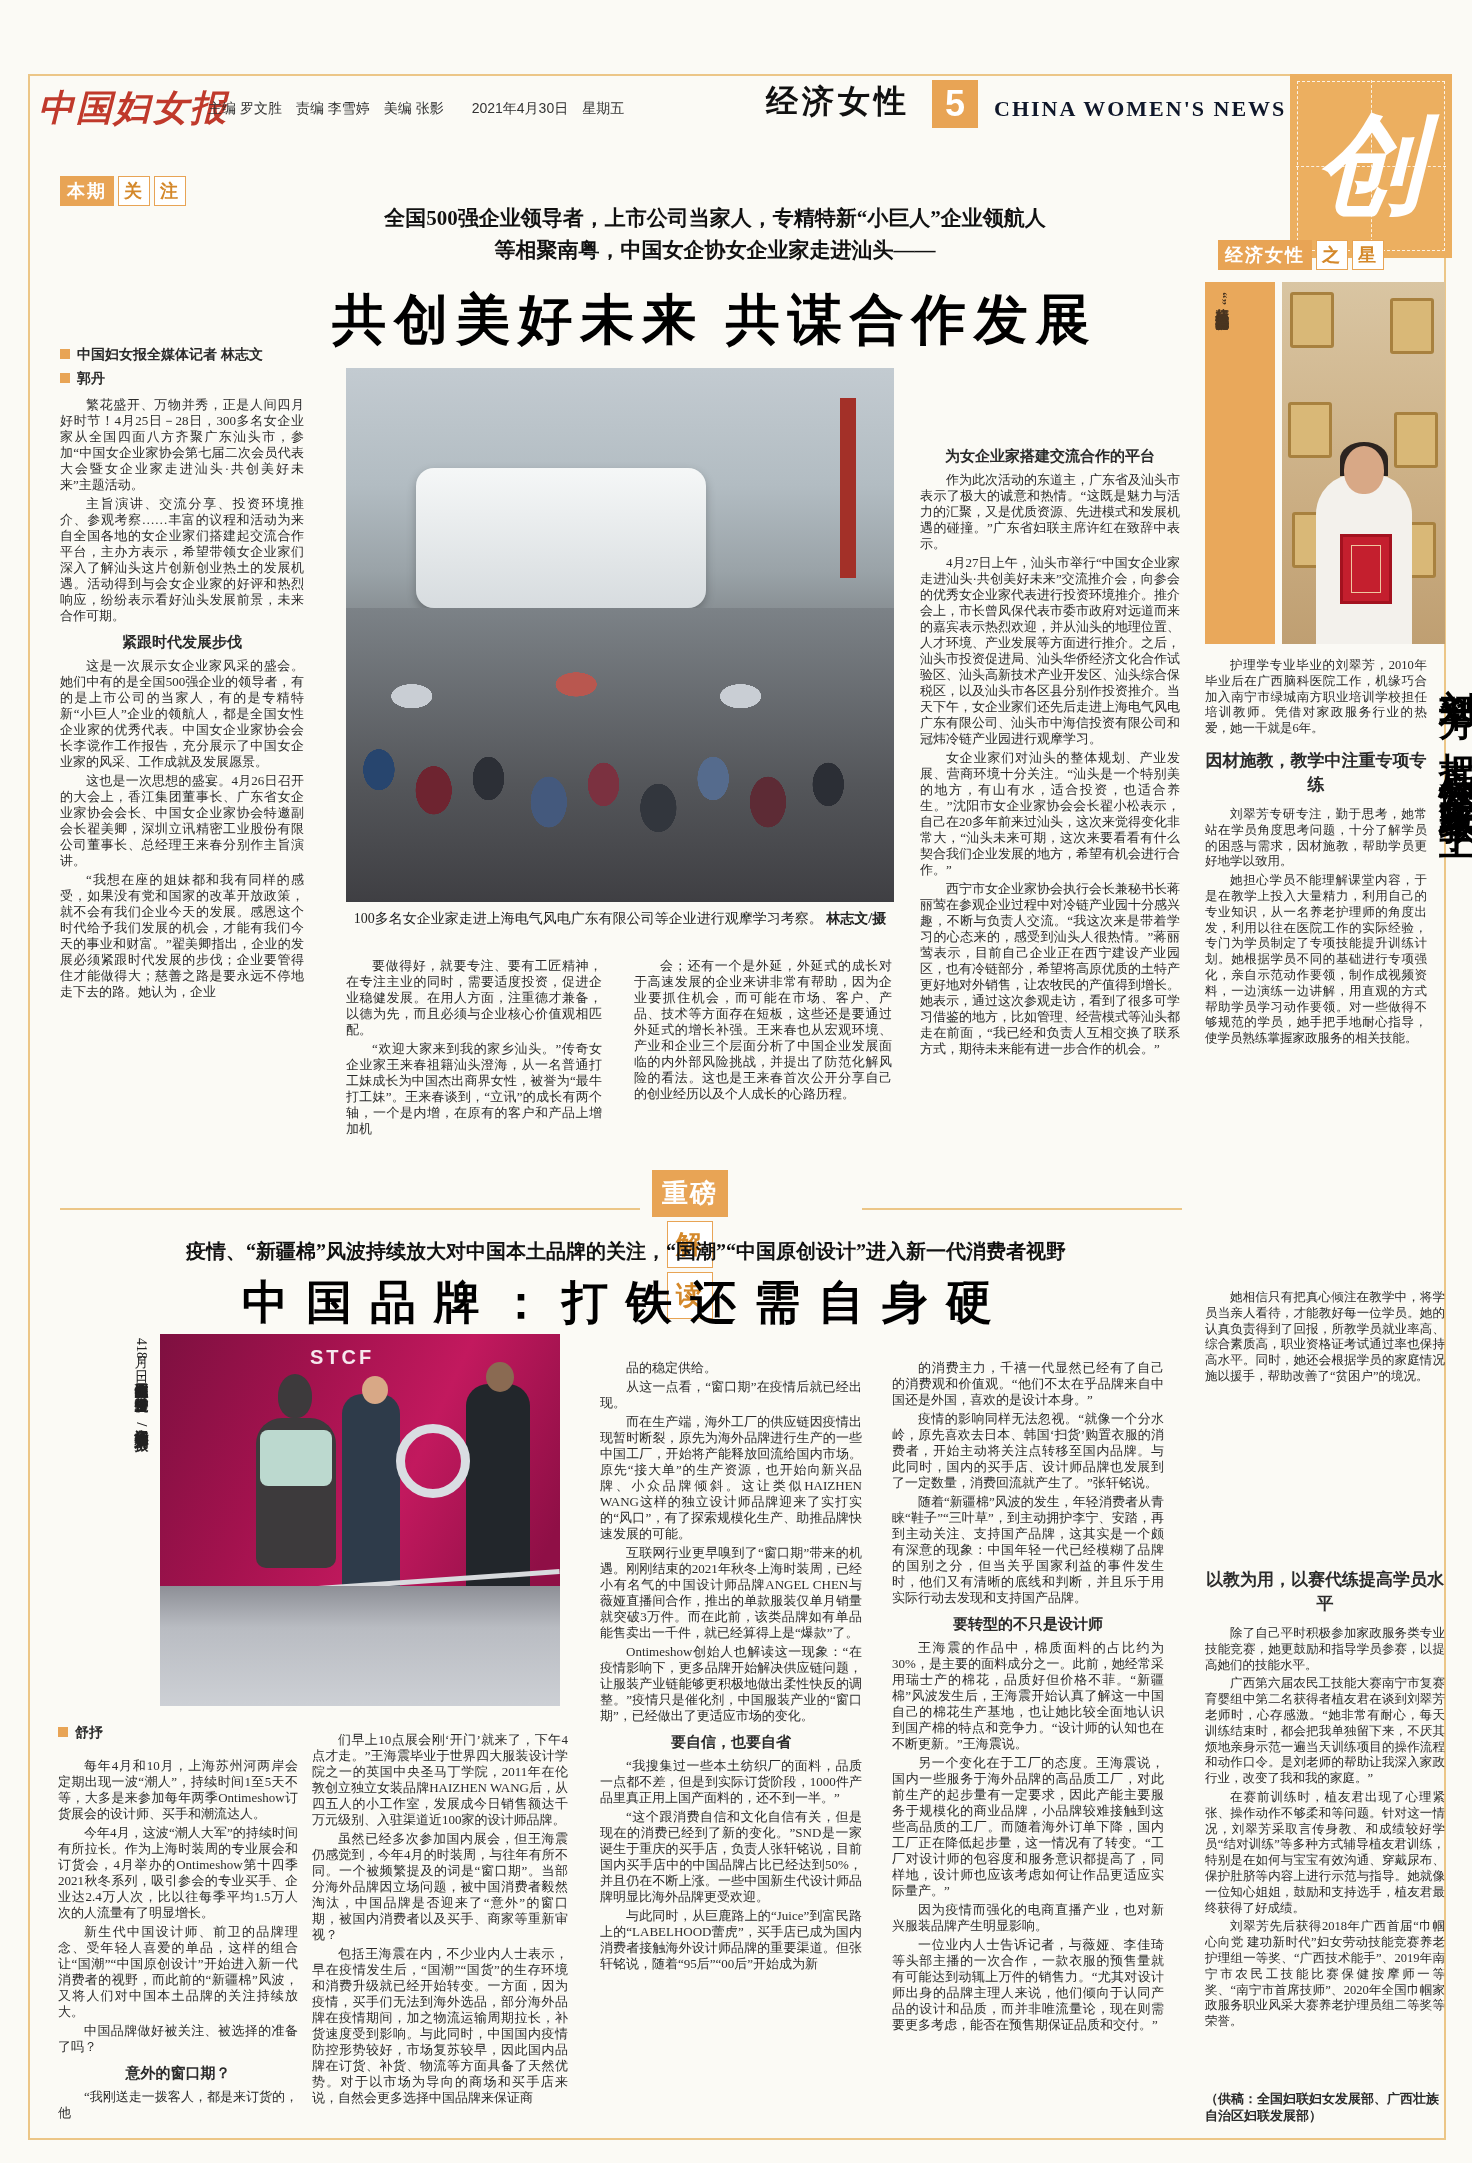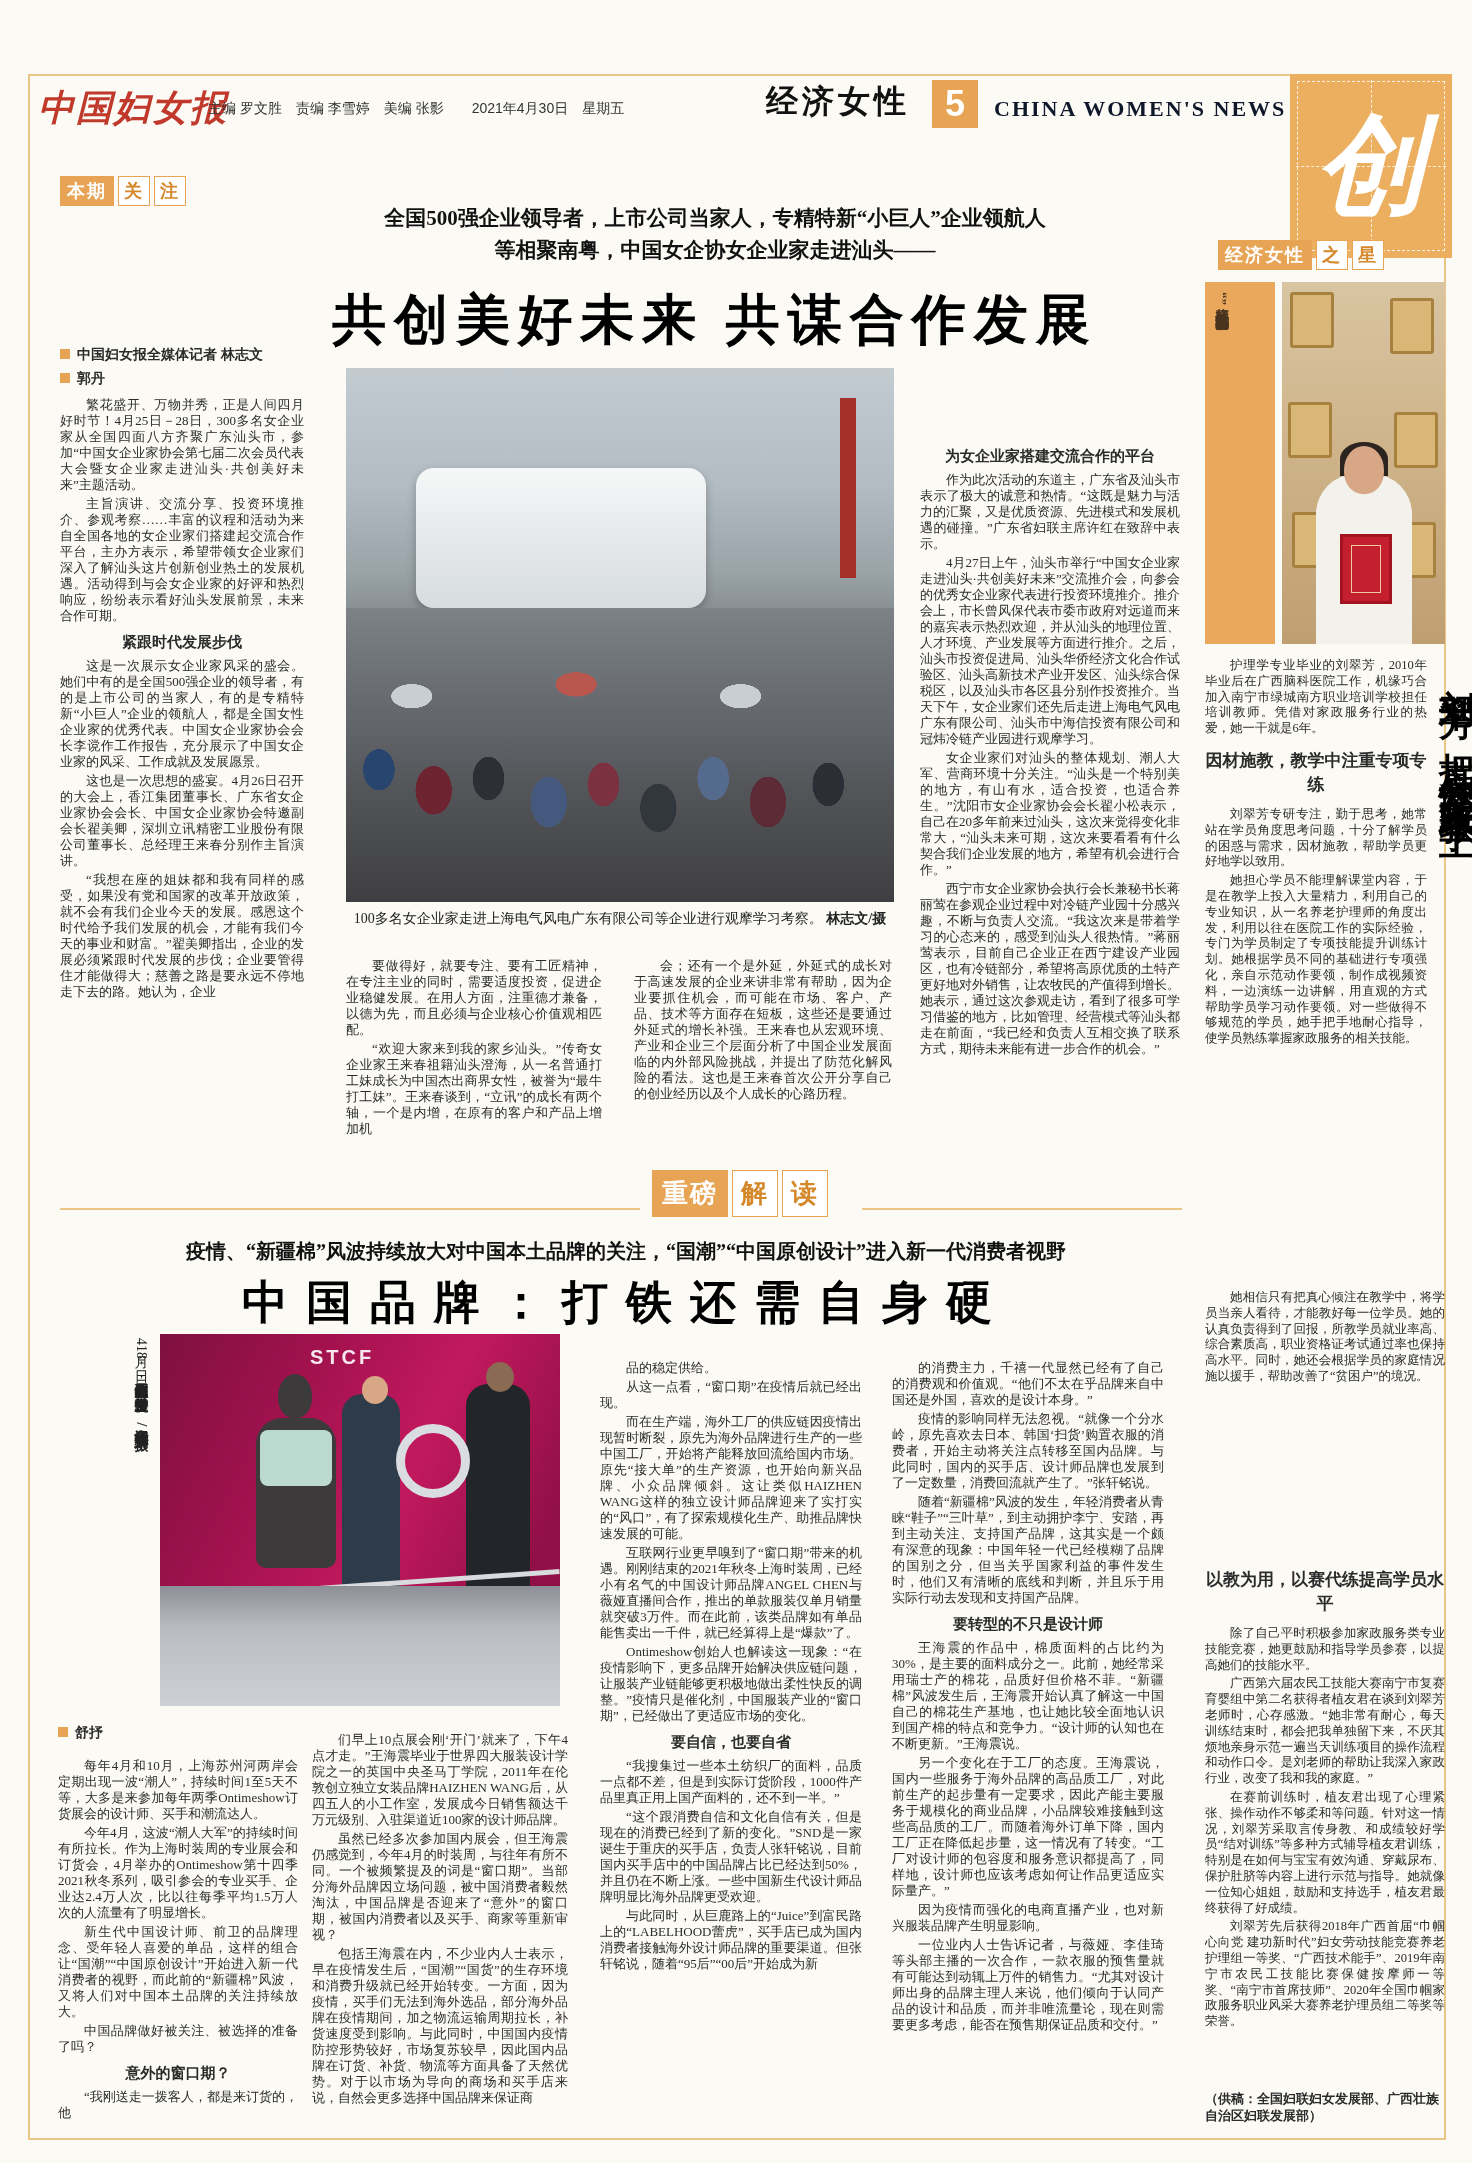--- a/index.html
+++ b/index.html
@@ -158,27 +158,27 @@
   </div>
 <div class="abs col" style="left:634px; top:958px; width:258px; height:228px;">
     <p>会；还有一个是外延，外延式的成长对于高速发展的企业来讲非常有帮助，因为企业要抓住机会，而可能在市场、客户、产品、技术等方面存在短板，这些还是要通过外延式的增长补强。王来春也从宏观环境、产业和企业三个层面分析了中国企业发展面临的内外部风险挑战，并提出了防范化解风险的看法。这也是王来春首次公开分享自己的创业经历以及个人成长的心路历程。</p>
   </div>
 
 <div class="abs col" style="left:920px; top:448px; width:260px; height:738px;">
   <div class="sub" style="margin-top:0;">为女企业家搭建交流合作的平台</div>
   <div>
       <p>作为此次活动的东道主，广东省及汕头市表示了极大的诚意和热情。“这既是魅力与活力的汇聚，又是优质资源、先进模式和发展机遇的碰撞。”广东省妇联主席许红在致辞中表示。</p>
       <p>4月27日上午，汕头市举行“中国女企业家走进汕头·共创美好未来”交流推介会，向参会的优秀女企业家代表进行投资环境推介。推介会上，市长曾风保代表市委市政府对远道而来的嘉宾表示热烈欢迎，并从汕头的地理位置、人才环境、产业发展等方面进行推介。之后，汕头市投资促进局、汕头华侨经济文化合作试验区、汕头高新技术产业开发区、汕头综合保税区，以及汕头市各区县分别作投资推介。当天下午，女企业家们还先后走进上海电气风电广东有限公司、汕头市中海信投资有限公司和冠炜冷链产业园进行观摩学习。</p>
-      <p>女企业家们对汕头的整体规划、潮人大军、营商环境十分关注。“汕头是一个特别美的地方，有山有水，适合投资，也适合养生。”沈阳市女企业家协会会长翟小松表示，自己在20多年前来过汕头，这次来觉得变化非常大，“汕头未来可期，这次来要看看有什么契合我们企业发展的地方，希望有机会进行合作。”</p>
+      <p>女企业家们对汕头的整体规划、产业发展、营商环境十分关注。“汕头是一个特别美的地方，有山有水，适合投资，也适合养生。”沈阳市女企业家协会会长翟小松表示，自己在20多年前来过汕头，这次来觉得变化非常大，“汕头未来可期，这次来要看看有什么契合我们企业发展的地方，希望有机会进行合作。”</p>
       <p>西宁市女企业家协会执行会长兼秘书长蒋丽莺在参观企业过程中对冷链产业园十分感兴趣，不断与负责人交流。“我这次来是带着学习的心态来的，感受到汕头人很热情。”蒋丽莺表示，目前自己企业正在西宁建设产业园区，也有冷链部分，希望将高原优质的土特产更好地对外销售，让农牧民的产值得到增长。她表示，通过这次参观走访，看到了很多可学习借鉴的地方，比如管理、经营模式等汕头都走在前面，“我已经和负责人互相交换了联系方式，期待未来能有进一步合作的机会。”</p>
     </div>
 </div>
 
 <div class="abs divline" style="left:60px; top:1208px; width:580px;"></div>
-<div class="abs taglabel big" style="left:652px; top:1170px;">
+<div class="abs taglabel big" style="left:652px; top:1170px;flex-direction:column;">
   <span class="solid">重磅</span>
   <span class="hollow">解</span>
   <span class="hollow">读</span>
 </div>
 <div class="abs divline" style="left:862px; top:1208px; width:320px;"></div>
 
 <div class="abs intro2">疫情、“新疆棉”风波持续放大对中国本土品牌的关注，“国潮”“中国原创设计”进入新一代消费者视野</div>
 <div class="abs headline2">中国品牌：打铁还需自身硬</div>
 
 <div class="abs vcap" style="left:58px; top:1338px; width:96px; height:356px;">

